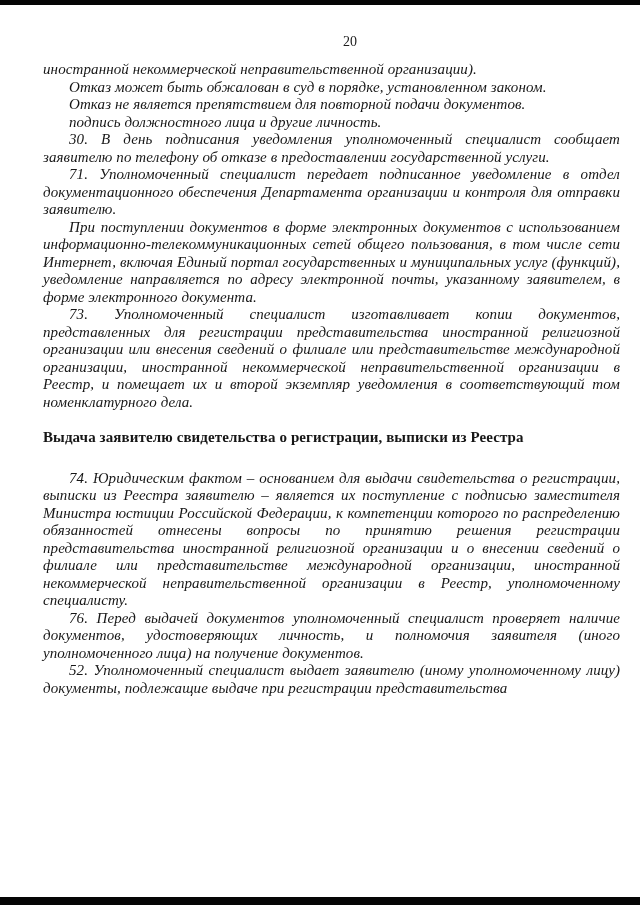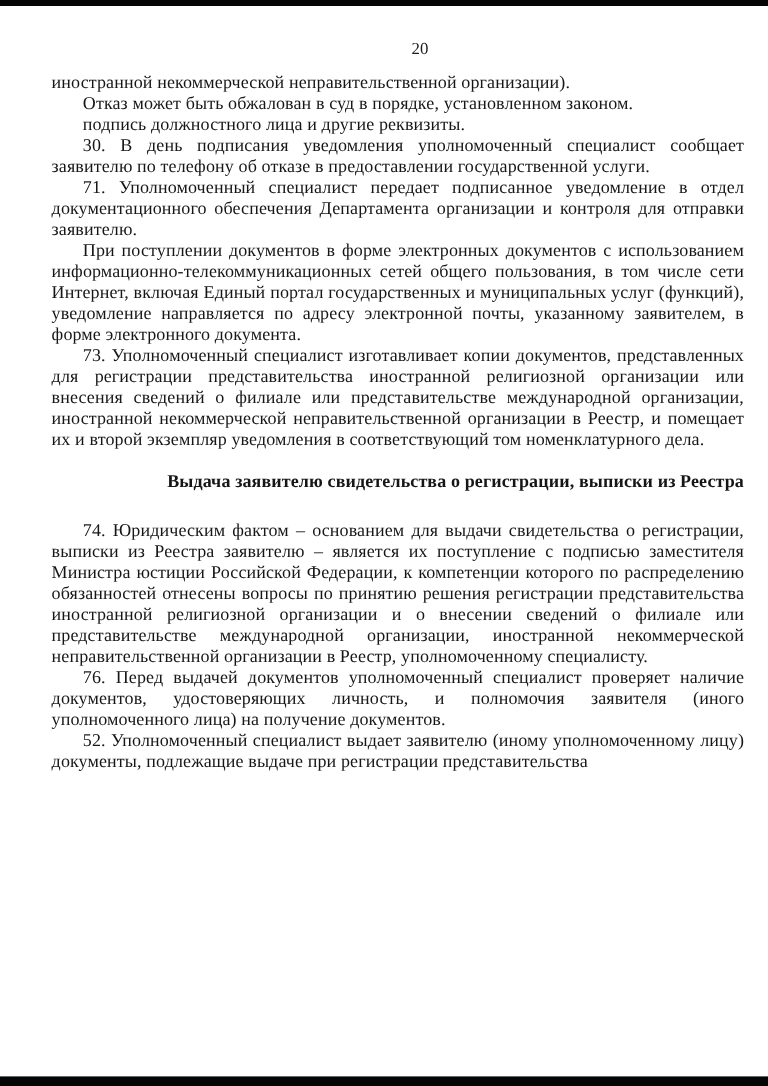--- a/index.html
+++ b/index.html
@@ -36,44 +36,46 @@
     width: 577px;
     font-size: 15px;
     line-height: 17.5px;
     color: #161616;
     text-align: justify;
     letter-spacing: 0.1px;
   }
   .para {
     margin: 0;
     text-indent: 26px;
+    font-style: italic;
   }
   .para.no-indent { text-indent: 0; }
   .heading {
     margin: 18px 0 23px 0;
     font-size: 15px;
     line-height: 17.5px;
     font-weight: bold;
-    text-align: right;
+    text-align: left;
     text-indent: 0;
   }
 </style>
 </head>
 <body>
 
 <div>
 
   <div class="scan-bar top"></div>
 
   <div class="page-number">20</div>
 
   <div class="content">
     <p class="para no-indent">иностранной некоммерческой неправительственной организации).</p>
     <p class="para">Отказ может быть обжалован в суд в порядке, установленном законом.</p>
-    <p class="para">подпись должностного лица и другие реквизиты.</p>
+    <p class="para">Отказ не является препятствием для повторной подачи документов.</p>
+    <p class="para">подпись должностного лица и другие личность.</p>
     <p class="para">30. В день подписания уведомления уполномоченный специалист сообщает заявителю по телефону об отказе в предоставлении государственной услуги.</p>
     <p class="para">71. Уполномоченный специалист передает подписанное уведомление в отдел документационного обеспечения Департамента организации и контроля для отправки заявителю.</p>
     <p class="para">При поступлении документов в форме электронных документов с использованием информационно-телекоммуникационных сетей общего пользования, в том числе сети Интернет, включая Единый портал государственных и муниципальных услуг (функций), уведомление направляется по адресу электронной почты, указанному заявителем, в форме электронного документа.</p>
     <p class="para">73. Уполномоченный специалист изготавливает копии документов, представленных для регистрации представительства иностранной религиозной организации или внесения сведений о филиале или представительстве международной организации, иностранной некоммерческой неправительственной организации в Реестр, и помещает их и второй экземпляр уведомления в соответствующий том номенклатурного дела.</p>
 
     <h2 class="heading">Выдача заявителю свидетельства о регистрации, выписки из Реестра</h2>
 
     <p class="para">74. Юридическим фактом – основанием для выдачи свидетельства о регистрации, выписки из Реестра заявителю – является их поступление с подписью заместителя Министра юстиции Российской Федерации, к компетенции которого по распределению обязанностей отнесены вопросы по принятию решения регистрации представительства иностранной религиозной организации и о внесении сведений о филиале или представительстве международной организации, иностранной некоммерческой неправительственной организации в Реестр, уполномоченному специалисту.</p>
     <p class="para">76. Перед выдачей документов уполномоченный специалист проверяет наличие документов, удостоверяющих личность, и полномочия заявителя (иного уполномоченного лица) на получение документов.</p>
     <p class="para">52. Уполномоченный специалист выдает заявителю (иному уполномоченному лицу) документы, подлежащие выдаче при регистрации представительства</p>

